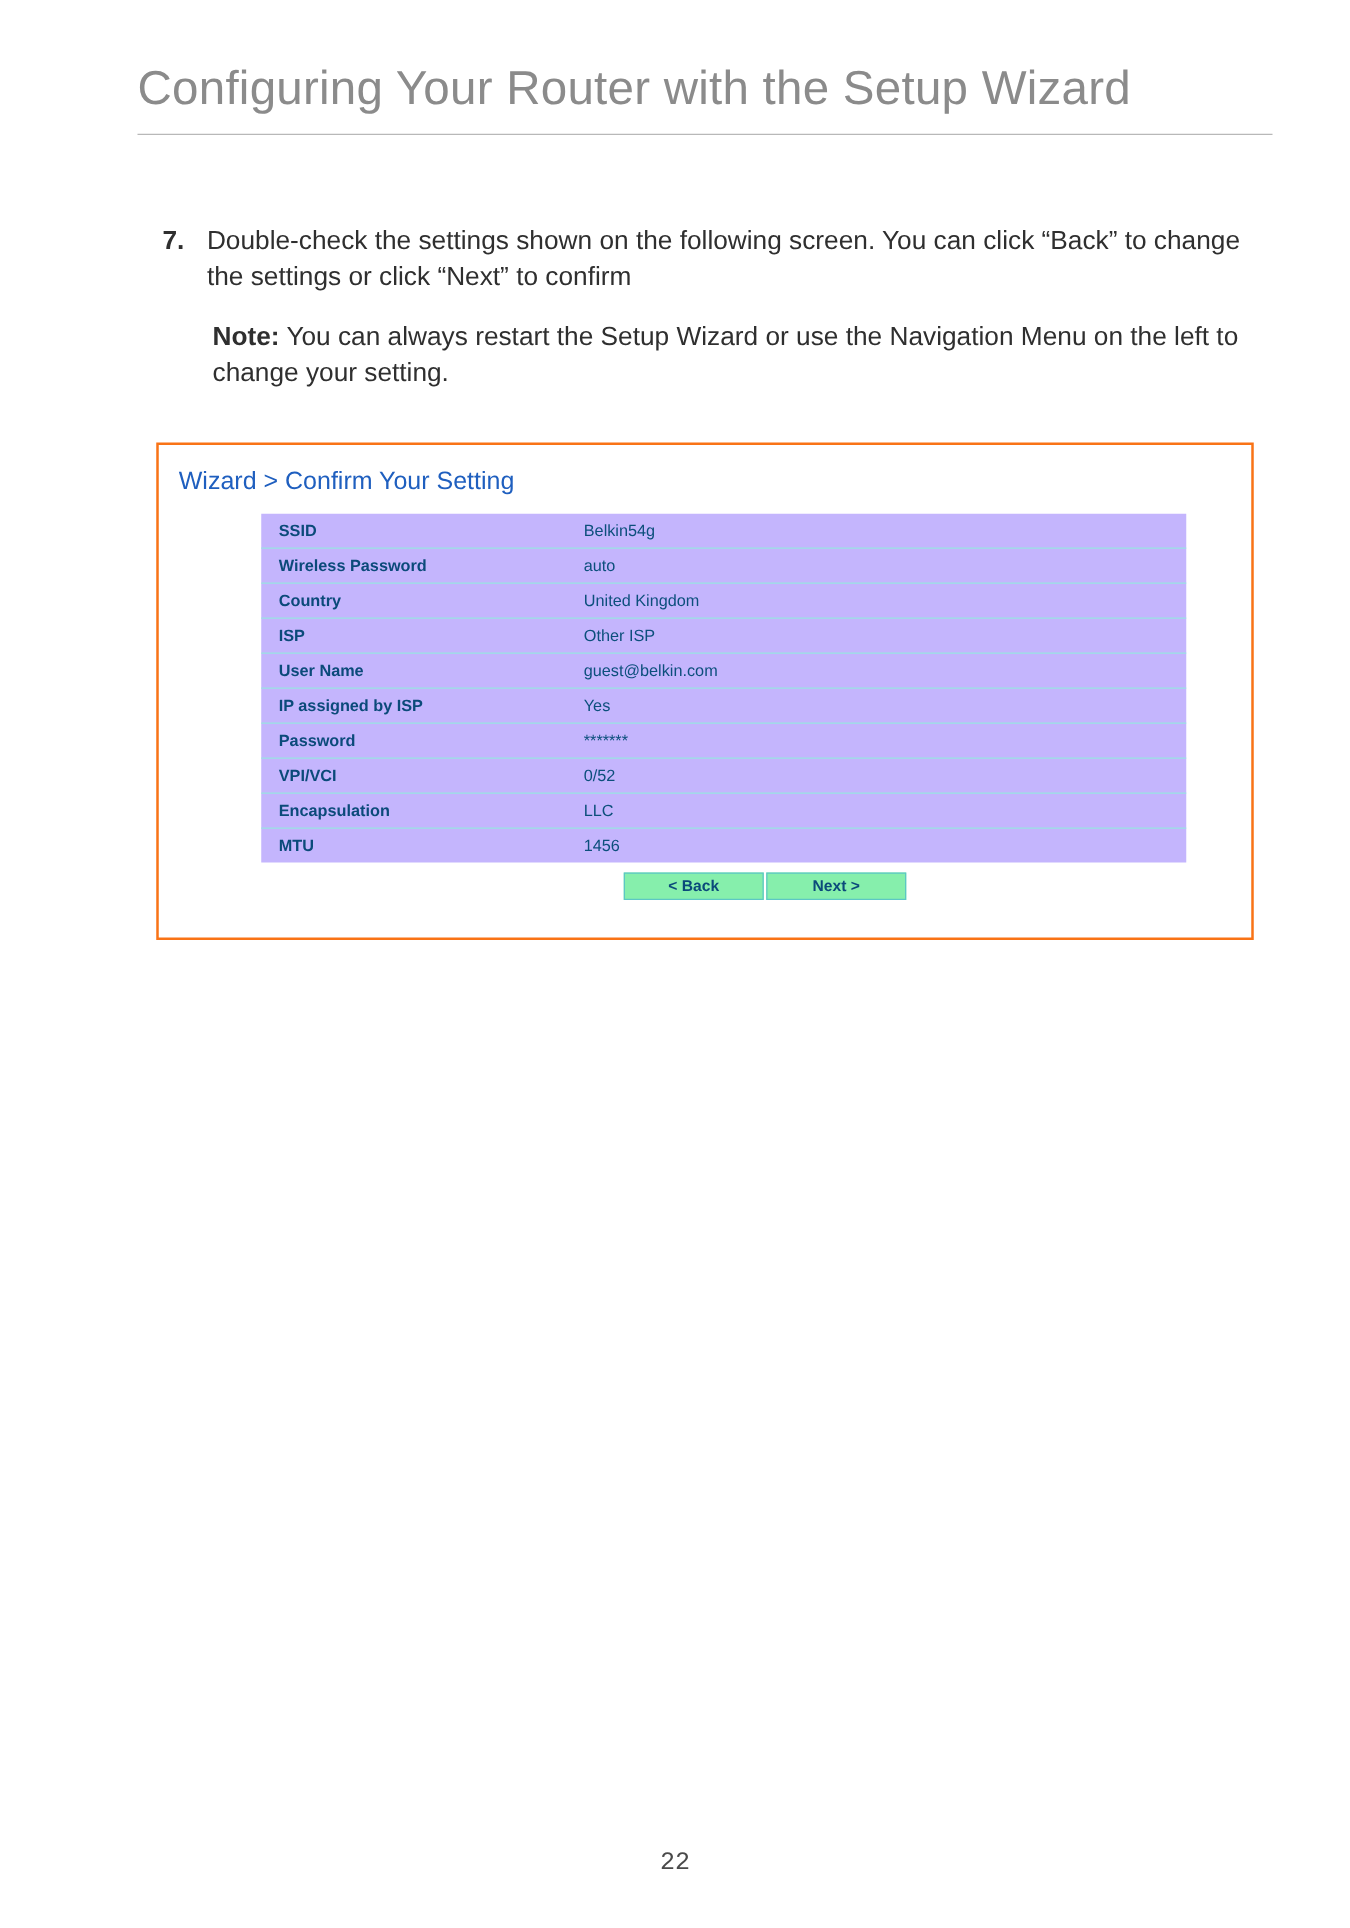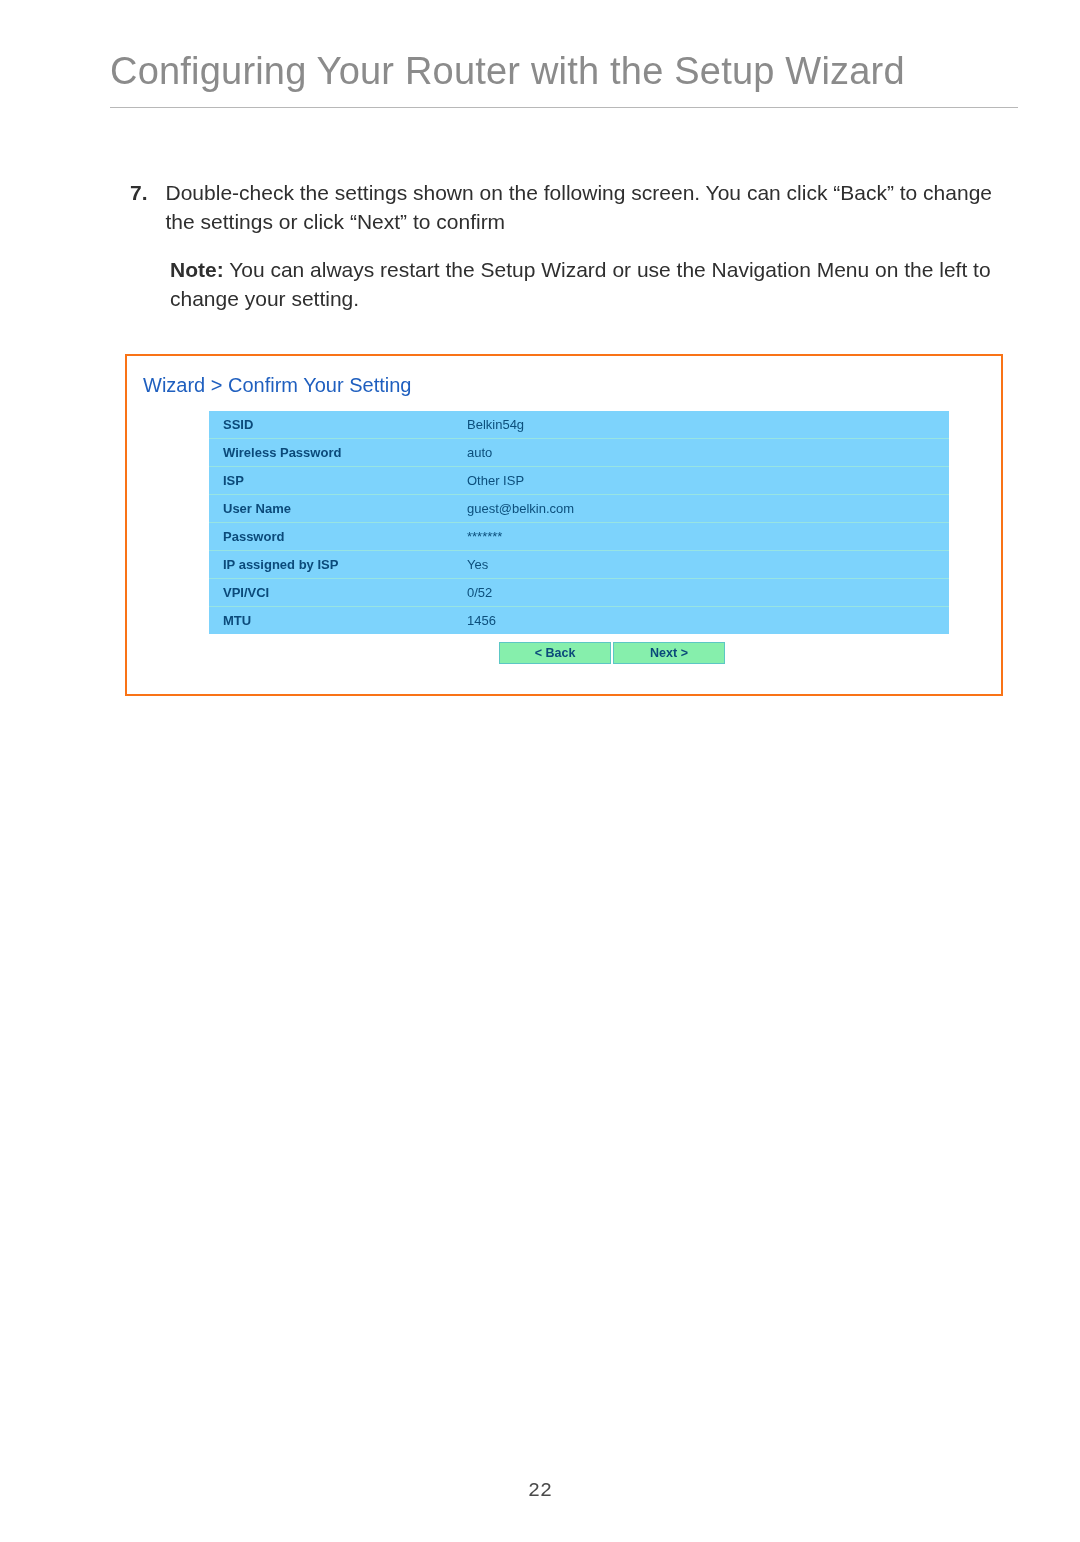--- a/index.html
+++ b/index.html
@@ -64,21 +64,21 @@
     color: #1f5fbf;
     font-size: 20px;
     margin: 4px 4px 14px 4px;
   }
   .settings-block {
     margin: 0 40px 0 70px;
   }
   .settings-table {
     width: 100%;
     border-collapse: collapse;
-    background: #7dd3fc;
+    background: #c4b5fd;
   }
   .settings-table td {
     padding: 6px 10px 6px 14px;
     font-size: 13px;
     vertical-align: middle;
   }
   .settings-table tr {
     border-bottom: 1px solid #98e4e2;
   }
   .settings-table tr:last-child {
@@ -145,38 +145,46 @@
         <tbody>
           <tr>
             <td class="label-cell">SSID</td>
             <td class="value-cell">Belkin54g</td>
           </tr>
           <tr>
             <td class="label-cell">Wireless Password</td>
             <td class="value-cell">auto</td>
           </tr>
           <tr>
+            <td class="label-cell">Country</td>
+            <td class="value-cell">United Kingdom</td>
+          </tr>
+          <tr>
             <td class="label-cell">ISP</td>
             <td class="value-cell">Other ISP</td>
           </tr>
           <tr>
             <td class="label-cell">User Name</td>
             <td class="value-cell">guest@belkin.com</td>
           </tr>
           <tr>
+            <td class="label-cell">IP assigned by ISP</td>
+            <td class="value-cell">Yes</td>
+          </tr>
+          <tr>
             <td class="label-cell">Password</td>
             <td class="value-cell">*******</td>
           </tr>
           <tr>
-            <td class="label-cell">IP assigned by ISP</td>
-            <td class="value-cell">Yes</td>
+            <td class="label-cell">VPI/VCI</td>
+            <td class="value-cell">0/52</td>
           </tr>
           <tr>
-            <td class="label-cell">VPI/VCI</td>
-            <td class="value-cell">0/52</td>
+            <td class="label-cell">Encapsulation</td>
+            <td class="value-cell">LLC</td>
           </tr>
           <tr>
             <td class="label-cell">MTU</td>
             <td class="value-cell">1456</td>
           </tr>
         </tbody>
       </table>
 
       <div class="button-row">
         <span class="wiz-btn">&lt; Back</span><span class="wiz-btn">Next &gt;</span>

